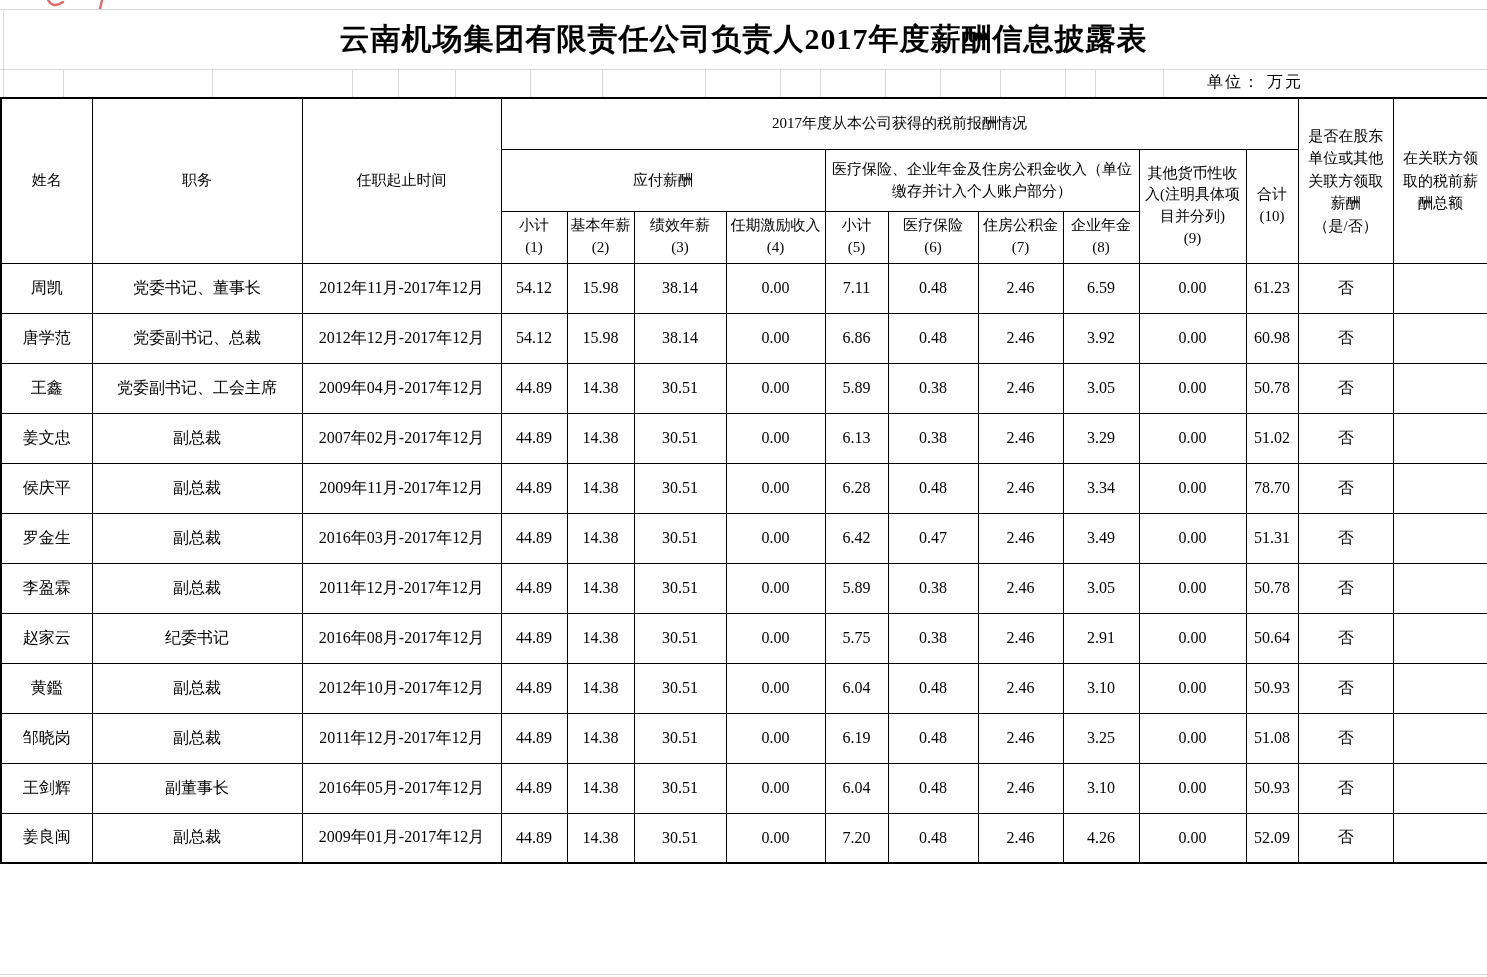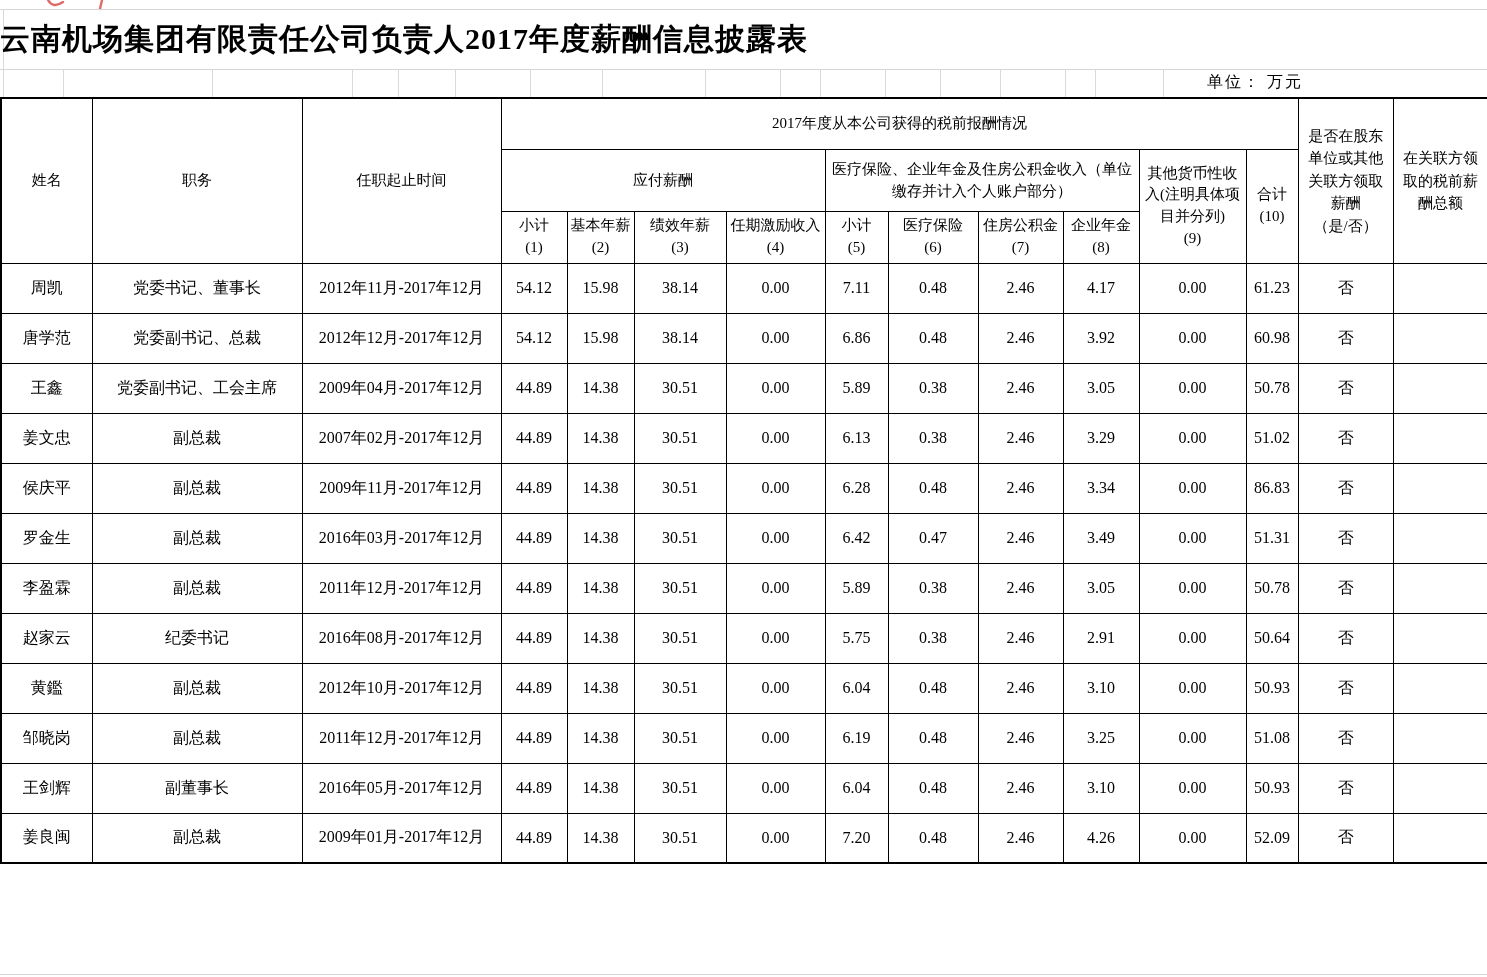--- a/index.html
+++ b/index.html
@@ -6,21 +6,21 @@
   body {
     width:1487px; height:977px; position:relative; overflow:hidden;
     font-family:"Liberation Serif","DejaVu Serif",serif; color:#000;
   }
   .faint-h { position:absolute; height:1px; background:#d6d6d6; left:0; width:1487px; }
   .faint-v { position:absolute; width:1px; background:#d9d9d9; }
   .pen-marks { position:absolute; left:40px; top:0; }
 
   .page-title {
     position:absolute; top:10px; left:0; width:1487px; height:58px;
-    line-height:58px; font-size:30px; font-weight:bold;
+    line-height:58px; text-align:center; font-size:30px; font-weight:bold;
     letter-spacing:1px;
   }
   .unit-row { position:absolute; top:69px; left:0; width:1353px; height:28px; }
   .unit-label {
     position:absolute; top:3px; right:50px; font-size:16px; letter-spacing:2px;
   }
 
   table.salary {
     position:absolute; top:97px; left:0; width:1487px;
     border-collapse:collapse; table-layout:fixed;
@@ -141,21 +141,21 @@
         <td>周凯</td>
         <td>党委书记、董事长</td>
         <td>2012年11月-2017年12月</td>
         <td>54.12</td>
         <td>15.98</td>
         <td>38.14</td>
         <td>0.00</td>
         <td>7.11</td>
         <td>0.48</td>
         <td>2.46</td>
-        <td>4.17</td>
+        <td>6.59</td>
         <td>0.00</td>
         <td>61.23</td>
         <td>否</td>
         <td></td>
       </tr>
       <tr>
         <td>唐学范</td>
         <td>党委副书记、总裁</td>
         <td>2012年12月-2017年12月</td>
         <td>54.12</td>
@@ -211,21 +211,21 @@
         <td>2009年11月-2017年12月</td>
         <td>44.89</td>
         <td>14.38</td>
         <td>30.51</td>
         <td>0.00</td>
         <td>6.28</td>
         <td>0.48</td>
         <td>2.46</td>
         <td>3.34</td>
         <td>0.00</td>
-        <td>86.83</td>
+        <td>78.70</td>
         <td>否</td>
         <td></td>
       </tr>
       <tr>
         <td>罗金生</td>
         <td>副总裁</td>
         <td>2016年03月-2017年12月</td>
         <td>44.89</td>
         <td>14.38</td>
         <td>30.51</td>

